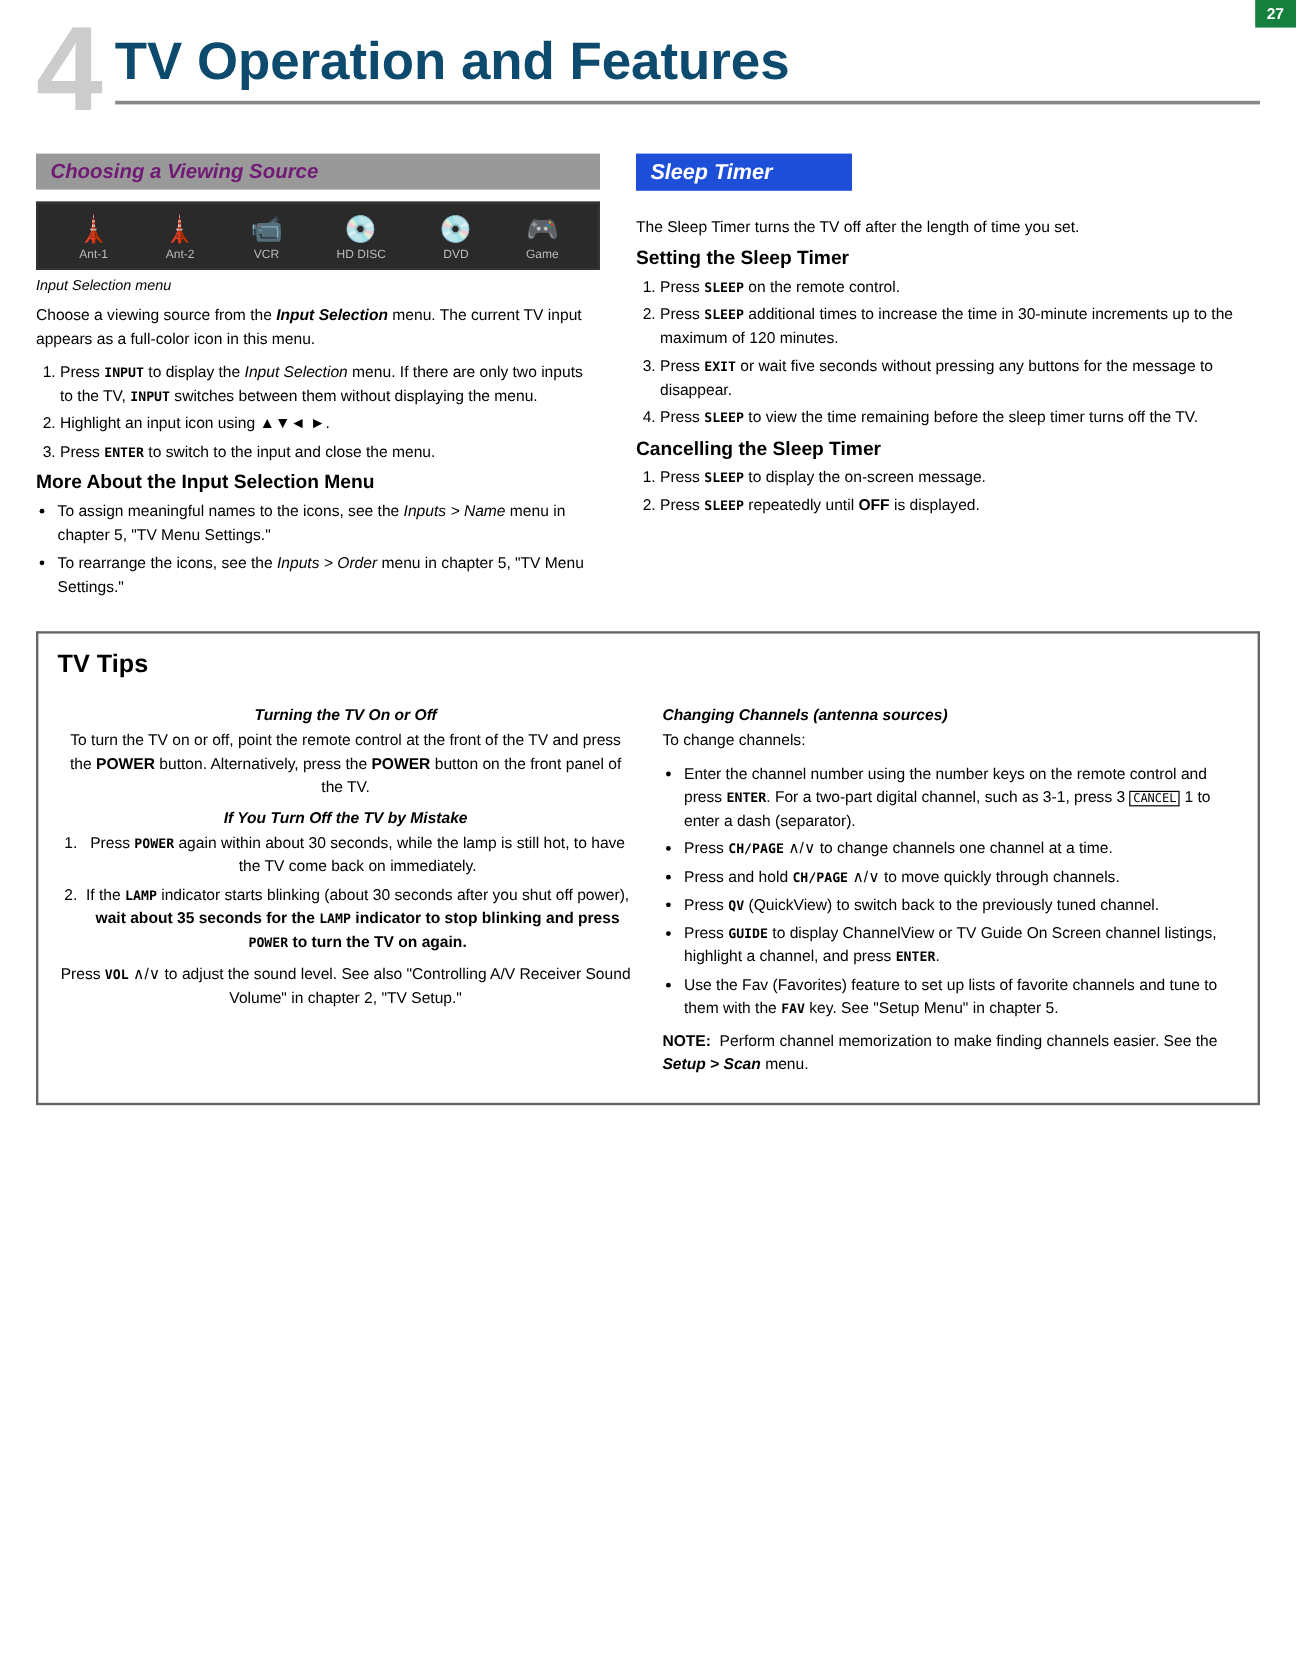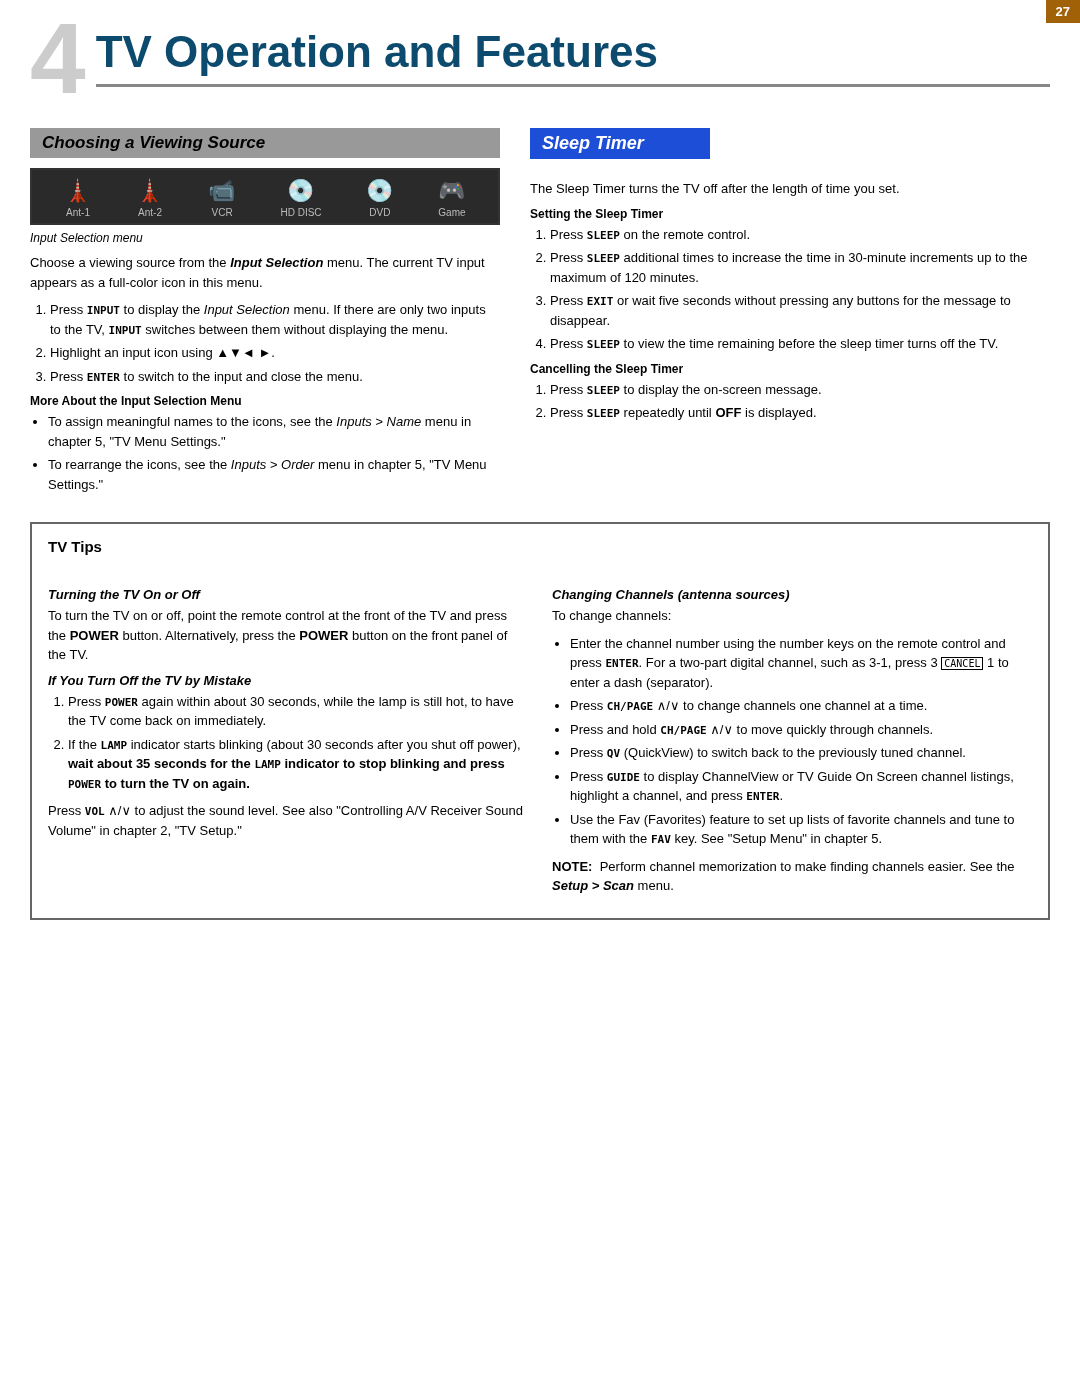--- a/index.html
+++ b/index.html
@@ -12,21 +12,21 @@
       min-height: 1397px;
       position: relative;
       overflow: hidden;
     }
 
     
     .page-num {
       position: absolute;
       top: 0;
       right: 0;
-      background: #a16207;
+      background: #15803d;
       color: #fff;
       font-size: 13px;
       font-weight: bold;
       padding: 4px 10px;
     }
 
     
     .header-section {
       padding: 18px 30px 0 30px;
       display: flex;
@@ -66,21 +66,21 @@
       max-width: 470px;
     }
 
     .right-column {
       flex: 1;
     }
 
     
     .section-heading-gray {
       background: #999;
-      color: #000000;
+      color: #701a75;
       font-size: 17px;
       font-weight: bold;
       font-style: italic;
       padding: 5px 12px;
       margin-bottom: 10px;
     }
 
     .section-heading-dark {
       background: #1d4ed8;
       color: #fff;
@@ -154,47 +154,48 @@
       list-style-type: disc;
     }
     ul.bullets li {
       font-size: 13px;
       line-height: 1.5;
       margin-bottom: 4px;
     }
 
     .subsection-title {
       font-weight: bold;
-      font-size: 12px;
+      font-size: 16px;
       margin-bottom: 4px;
       margin-top: 4px;
     }
 
     .note-label {
       font-weight: bold;
       font-size: 13px;
     }
 
     
     .tv-tips-section {
       border: 2px solid #666;
       margin: 20px 30px;
       padding: 14px 16px;
     }
     .tv-tips-heading {
-      font-size: 15px;
-      font-weight: bold;
-      margin-bottom: 24px;
+      font-size: 21px;
+      font-weight: bold;
+      margin-bottom: 14px;
     }
     .tv-tips-inner {
       display: flex;
       gap: 24px;
     }
     .tv-tips-left {
       flex: 1;
+      text-align: center;
     }
     .tv-tips-right {
       flex: 1;
     }
 
     .subsection-italic {
       font-style: italic;
       font-weight: bold;
       font-size: 13px;
       margin-bottom: 4px;

